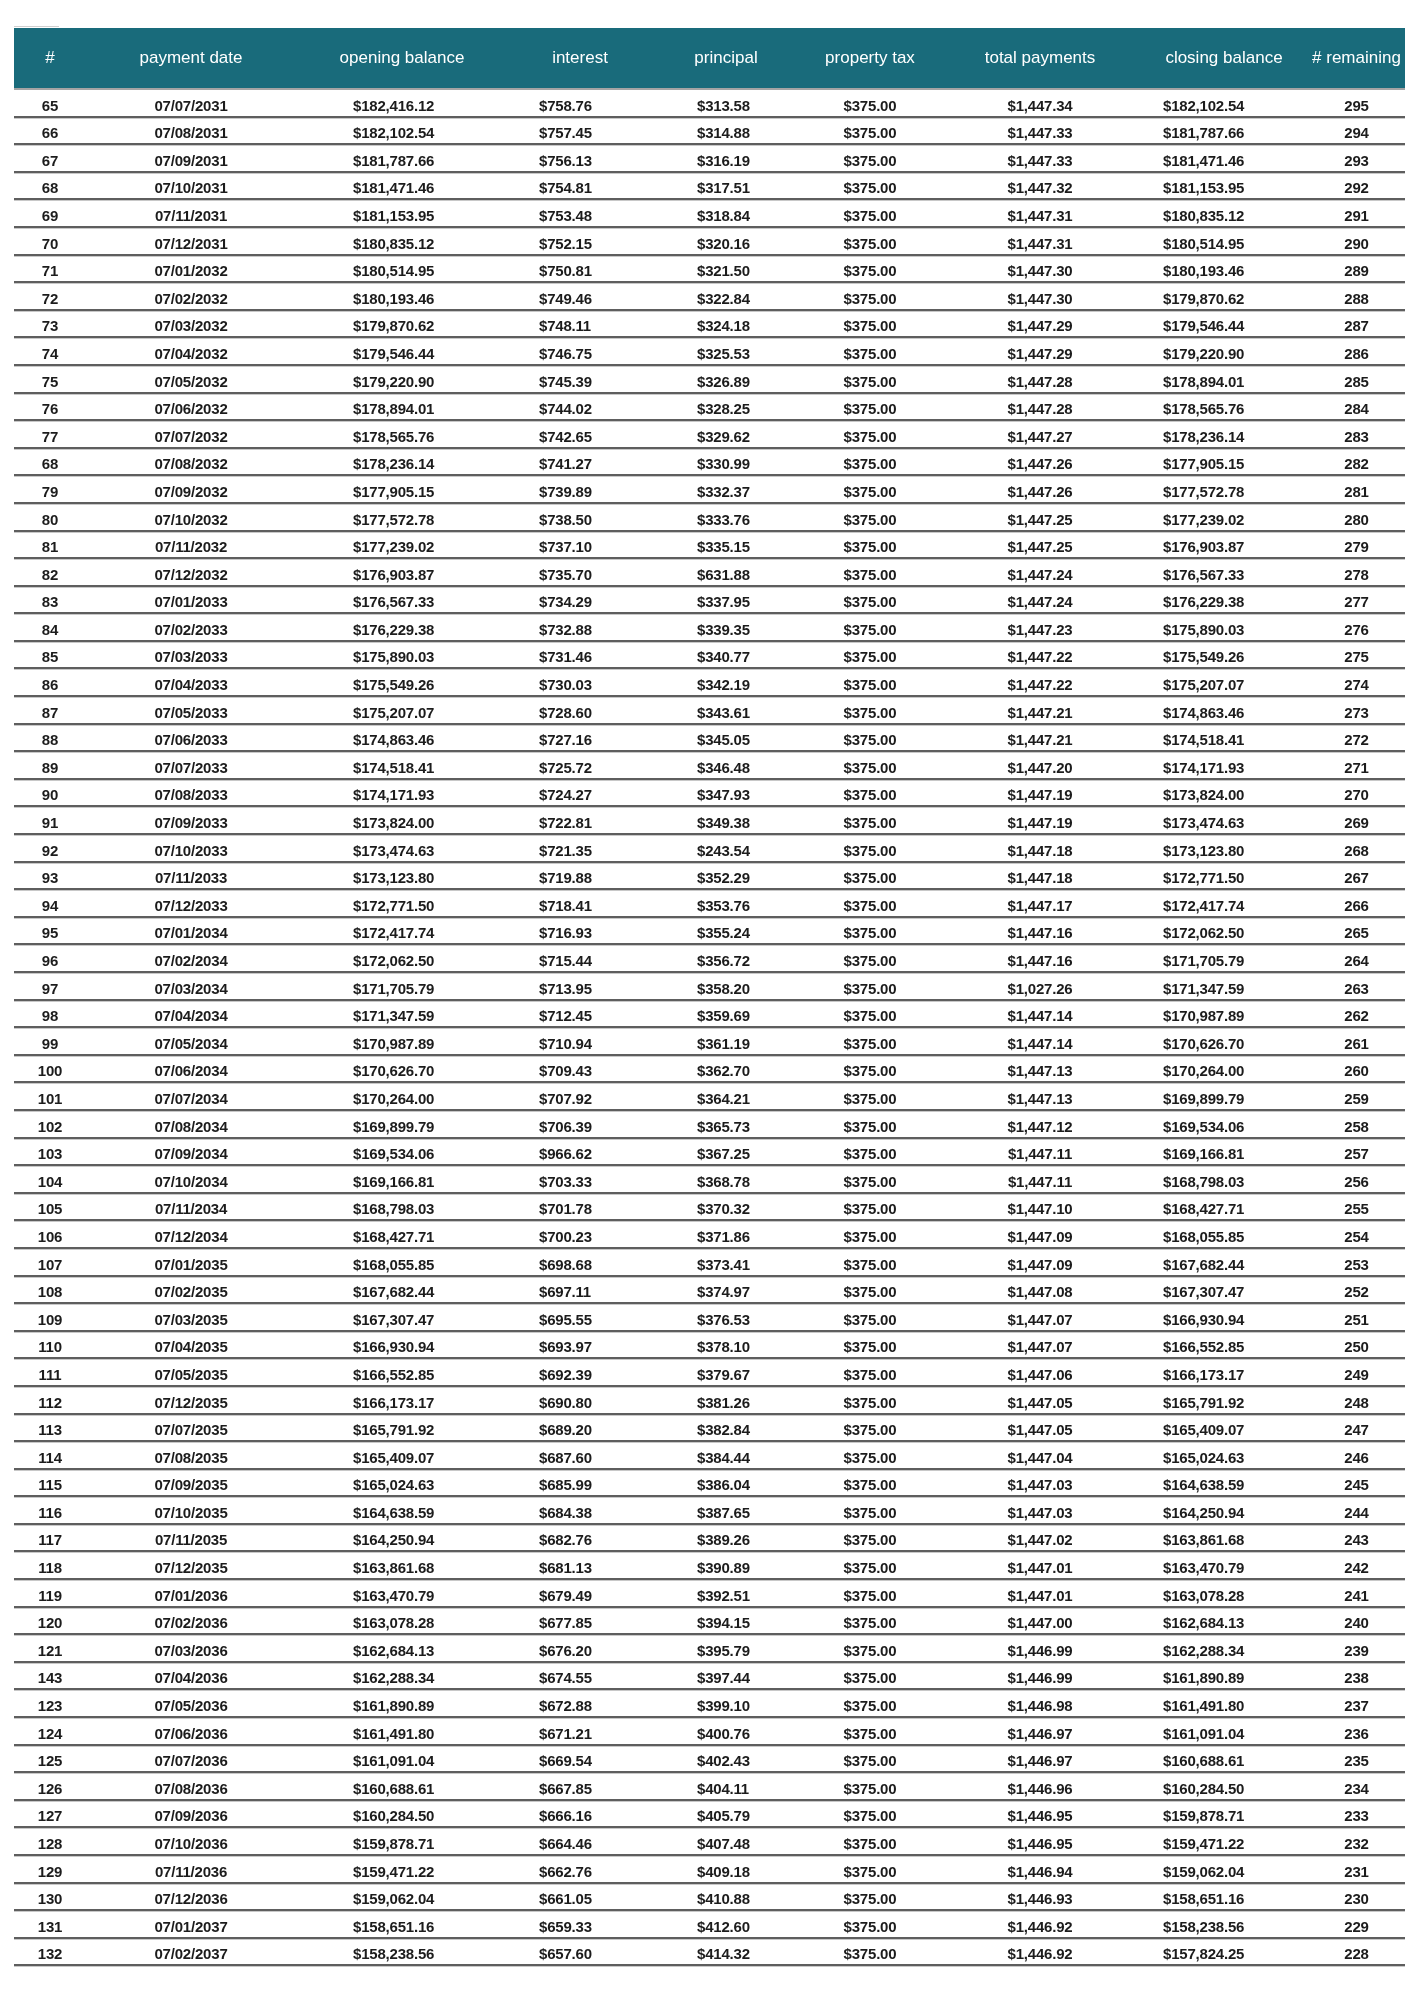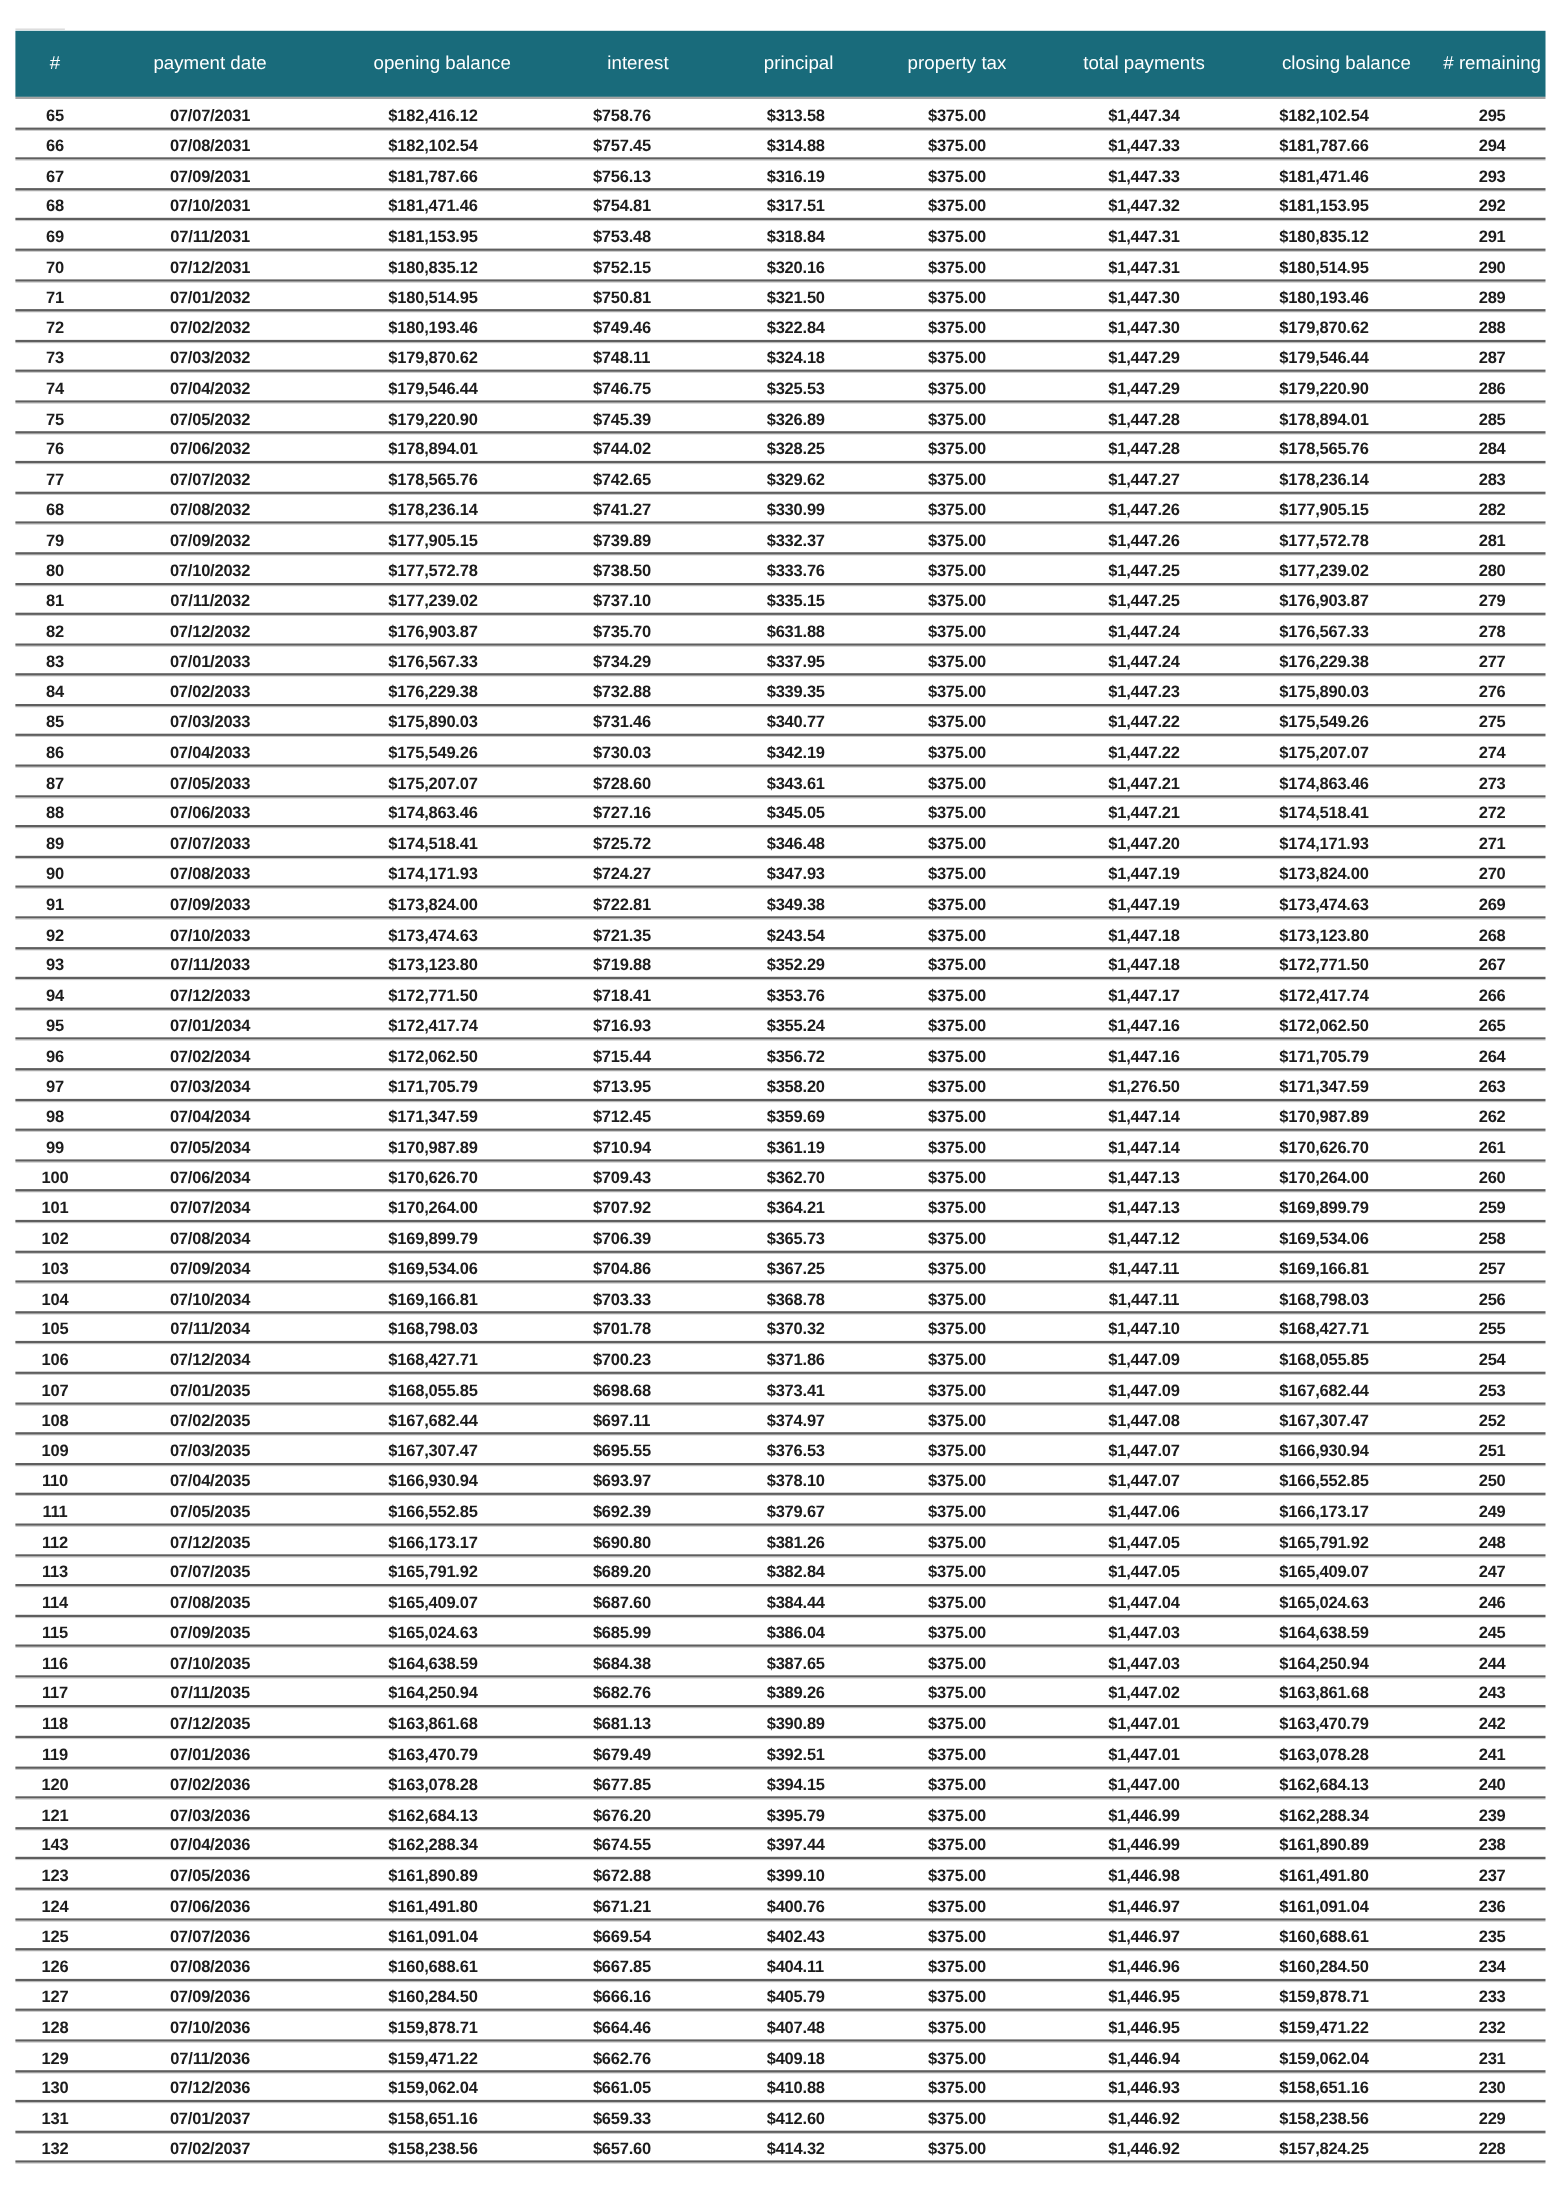--- a/index.html
+++ b/index.html
@@ -399,21 +399,21 @@
         <div class="c-close">$171,705.79</div>
         <div class="c-rem">264</div>
       </div>
       <div class="row">
         <div class="c-num">97</div>
         <div class="c-date">07/03/2034</div>
         <div class="c-open">$171,705.79</div>
         <div class="c-int">$713.95</div>
         <div class="c-prin">$358.20</div>
         <div class="c-tax">$375.00</div>
-        <div class="c-tot">$1,276.50</div>
+        <div class="c-tot">$1,027.26</div>
         <div class="c-close">$171,347.59</div>
         <div class="c-rem">263</div>
       </div>
       <div class="row">
         <div class="c-num">98</div>
         <div class="c-date">07/04/2034</div>
         <div class="c-open">$171,347.59</div>
         <div class="c-int">$712.45</div>
         <div class="c-prin">$359.69</div>
         <div class="c-tax">$375.00</div>
@@ -462,21 +462,21 @@
         <div class="c-prin">$365.73</div>
         <div class="c-tax">$375.00</div>
         <div class="c-tot">$1,447.12</div>
         <div class="c-close">$169,534.06</div>
         <div class="c-rem">258</div>
       </div>
       <div class="row">
         <div class="c-num">103</div>
         <div class="c-date">07/09/2034</div>
         <div class="c-open">$169,534.06</div>
-        <div class="c-int">$704.86</div>
+        <div class="c-int">$966.62</div>
         <div class="c-prin">$367.25</div>
         <div class="c-tax">$375.00</div>
         <div class="c-tot">$1,447.11</div>
         <div class="c-close">$169,166.81</div>
         <div class="c-rem">257</div>
       </div>
       <div class="row">
         <div class="c-num">104</div>
         <div class="c-date">07/10/2034</div>
         <div class="c-open">$169,166.81</div>

